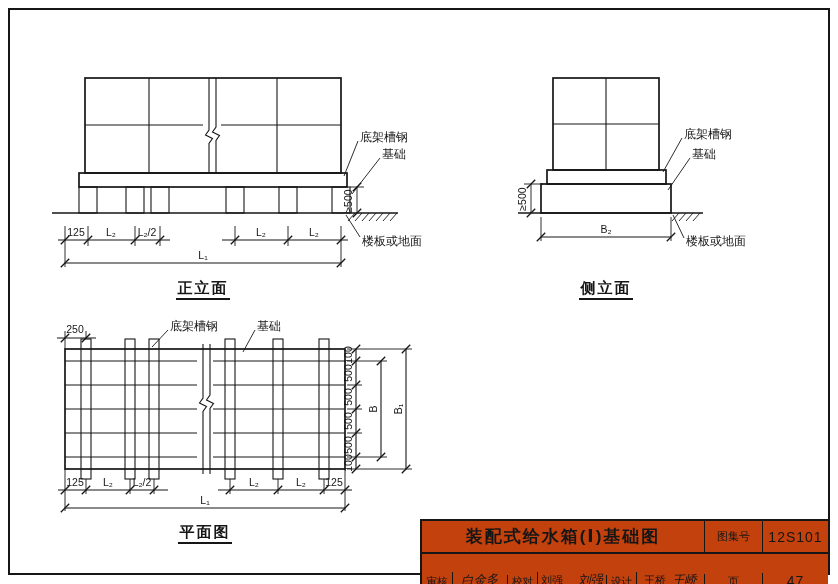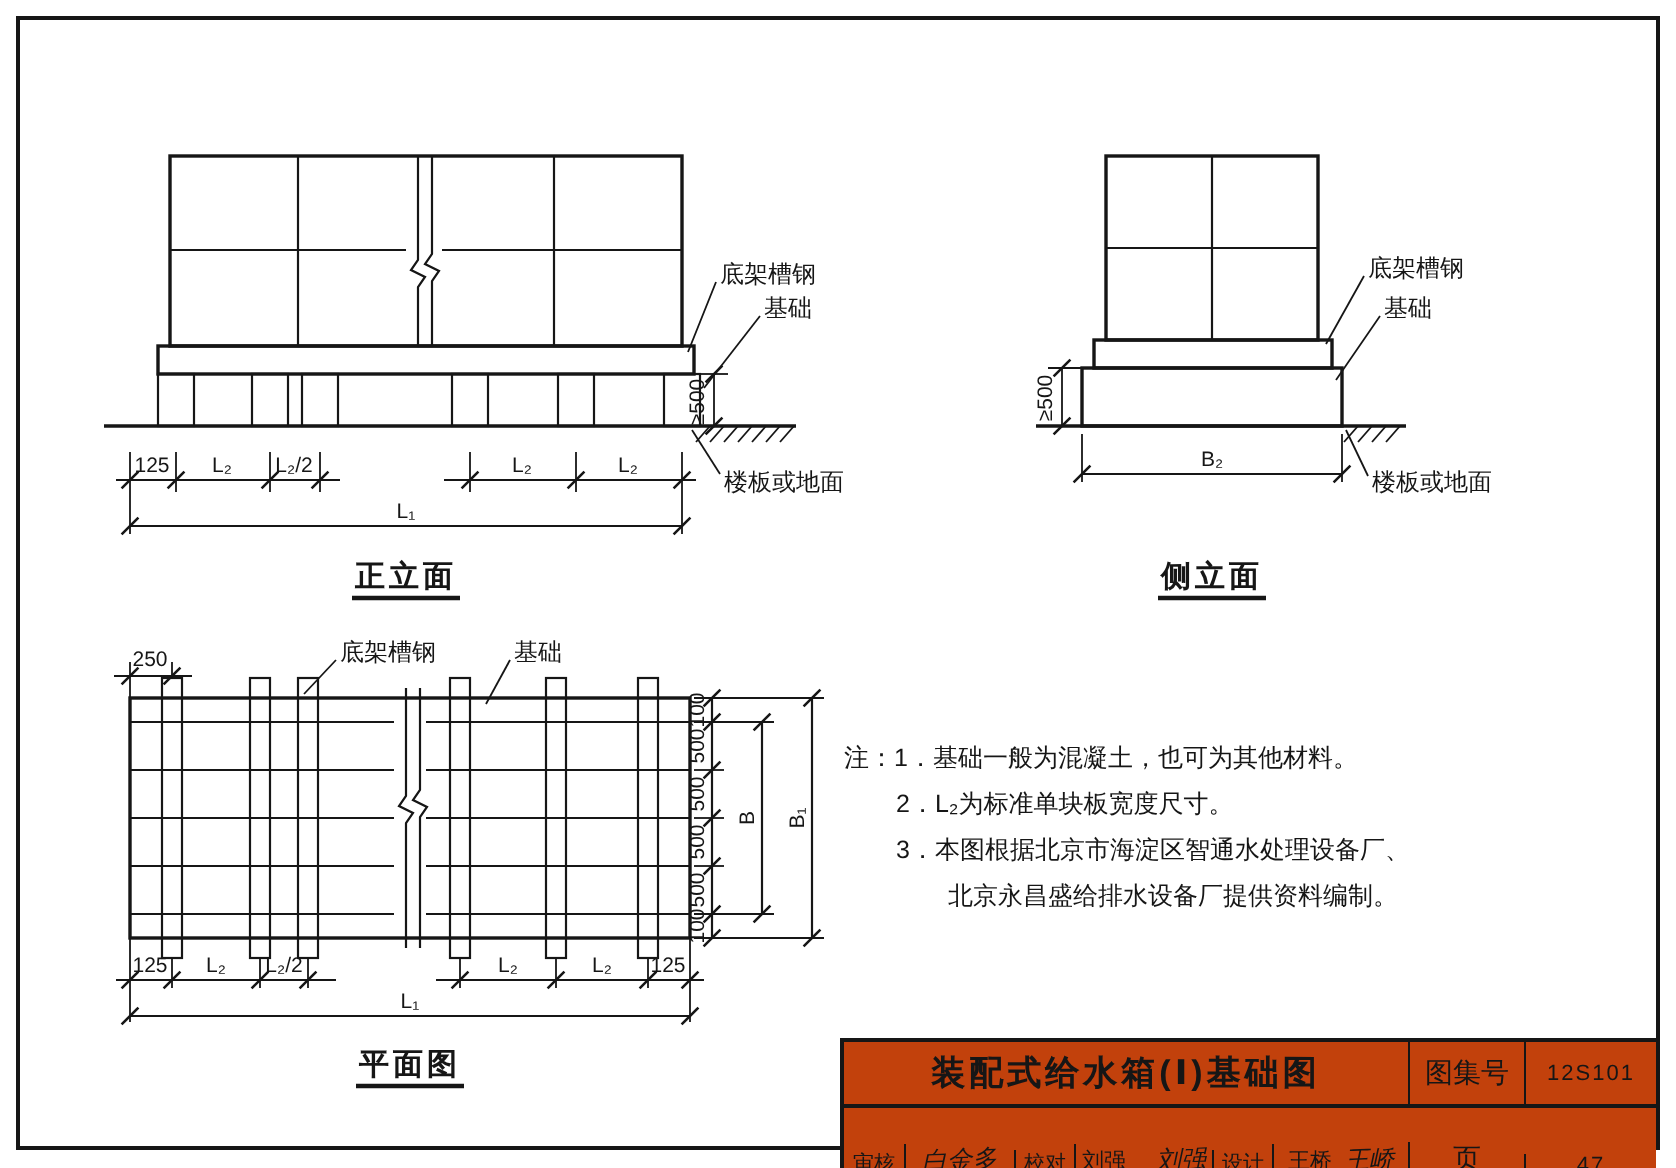--- a/index.html
+++ b/index.html
@@ -21,22 +21,22 @@
   .indent1{margin-left:26px}
   .indent2{margin-left:52px}
   
   .tb{position:absolute;left:420px;top:519px;width:408px;height:70px;
       border-left:2px solid #161616;border-top:2px solid #161616;display:flex;flex-direction:column;background:#c2410c}
   .tb-row1{height:33px;display:flex;border-bottom:2px solid #161616}
   .tb-row2{flex:1;display:flex;align-items:flex-end}
   .tb-title{flex:0 0 282px;display:flex;align-items:center;justify-content:center;
       font-size:17px;font-weight:bold;letter-spacing:2px}
   .tb-c{display:flex;align-items:center;justify-content:center;border-left:1px solid #161616}
-  .col-lab{flex:0 0 58px;font-size:14px;border-left:1.5px solid #161616}
-  .col-val{flex:1;font-size:11px;border-left:1.5px solid #161616;letter-spacing:1px}
+  .col-lab{flex:0 0 58px;font-size:11px;border-left:1.5px solid #161616}
+  .col-val{flex:1;font-size:14px;border-left:1.5px solid #161616;letter-spacing:1px}
   .c-lab{font-size:10.5px}
   .c-name{font-size:11px}
   .sig{font-family:"DejaVu Serif","Liberation Serif",serif;font-style:italic;font-size:12.5px;transform:rotate(-2deg)}
   .w30{flex:0 0 30px}.w55{flex:0 0 55px}.w69{flex:0 0 69px;gap:15px}.w68{flex:0 0 68px;gap:6px}
   .first{border-left:none}
 </style>
 </head>
 <body>
 
 <div id="page">
@@ -268,26 +268,20 @@
         <line x1="65" y1="508" x2="345" y2="508" class="ln"></line>
         <use href="#tk" x="65" y="508"></use>
           <use href="#tk" x="345" y="508"></use>
         <text class="dim" x="205" y="504">L₁</text>
       </g>
       <text class="vtitle" x="205" y="537">平面图</text>
       <line x1="178" y1="543" x2="232" y2="543" class="ln w2"></line>
     </g>
   </svg>
 
-  <div class="notes">
-    <div>注：1．基础一般为混凝土，也可为其他材料。</div>
-    <div class="indent1">2．L₂为标准单块板宽度尺寸。</div>
-    <div class="indent1">3．本图根据北京市海淀区智通水处理设备厂、</div>
-    <div class="indent2">北京永昌盛给排水设备厂提供资料编制。</div>
-  </div>
 
   <div class="tb">
     <div class="tb-row1">
       <div class="tb-title">装配式给水箱(Ⅰ)基础图</div>
       <div class="tb-c col-lab">图集号</div>
       <div class="tb-c col-val">12S101</div>
     </div>
     <div class="tb-row2">
       <div class="tb-c c-lab w30 first">审核</div>
       <div class="tb-c w55">

